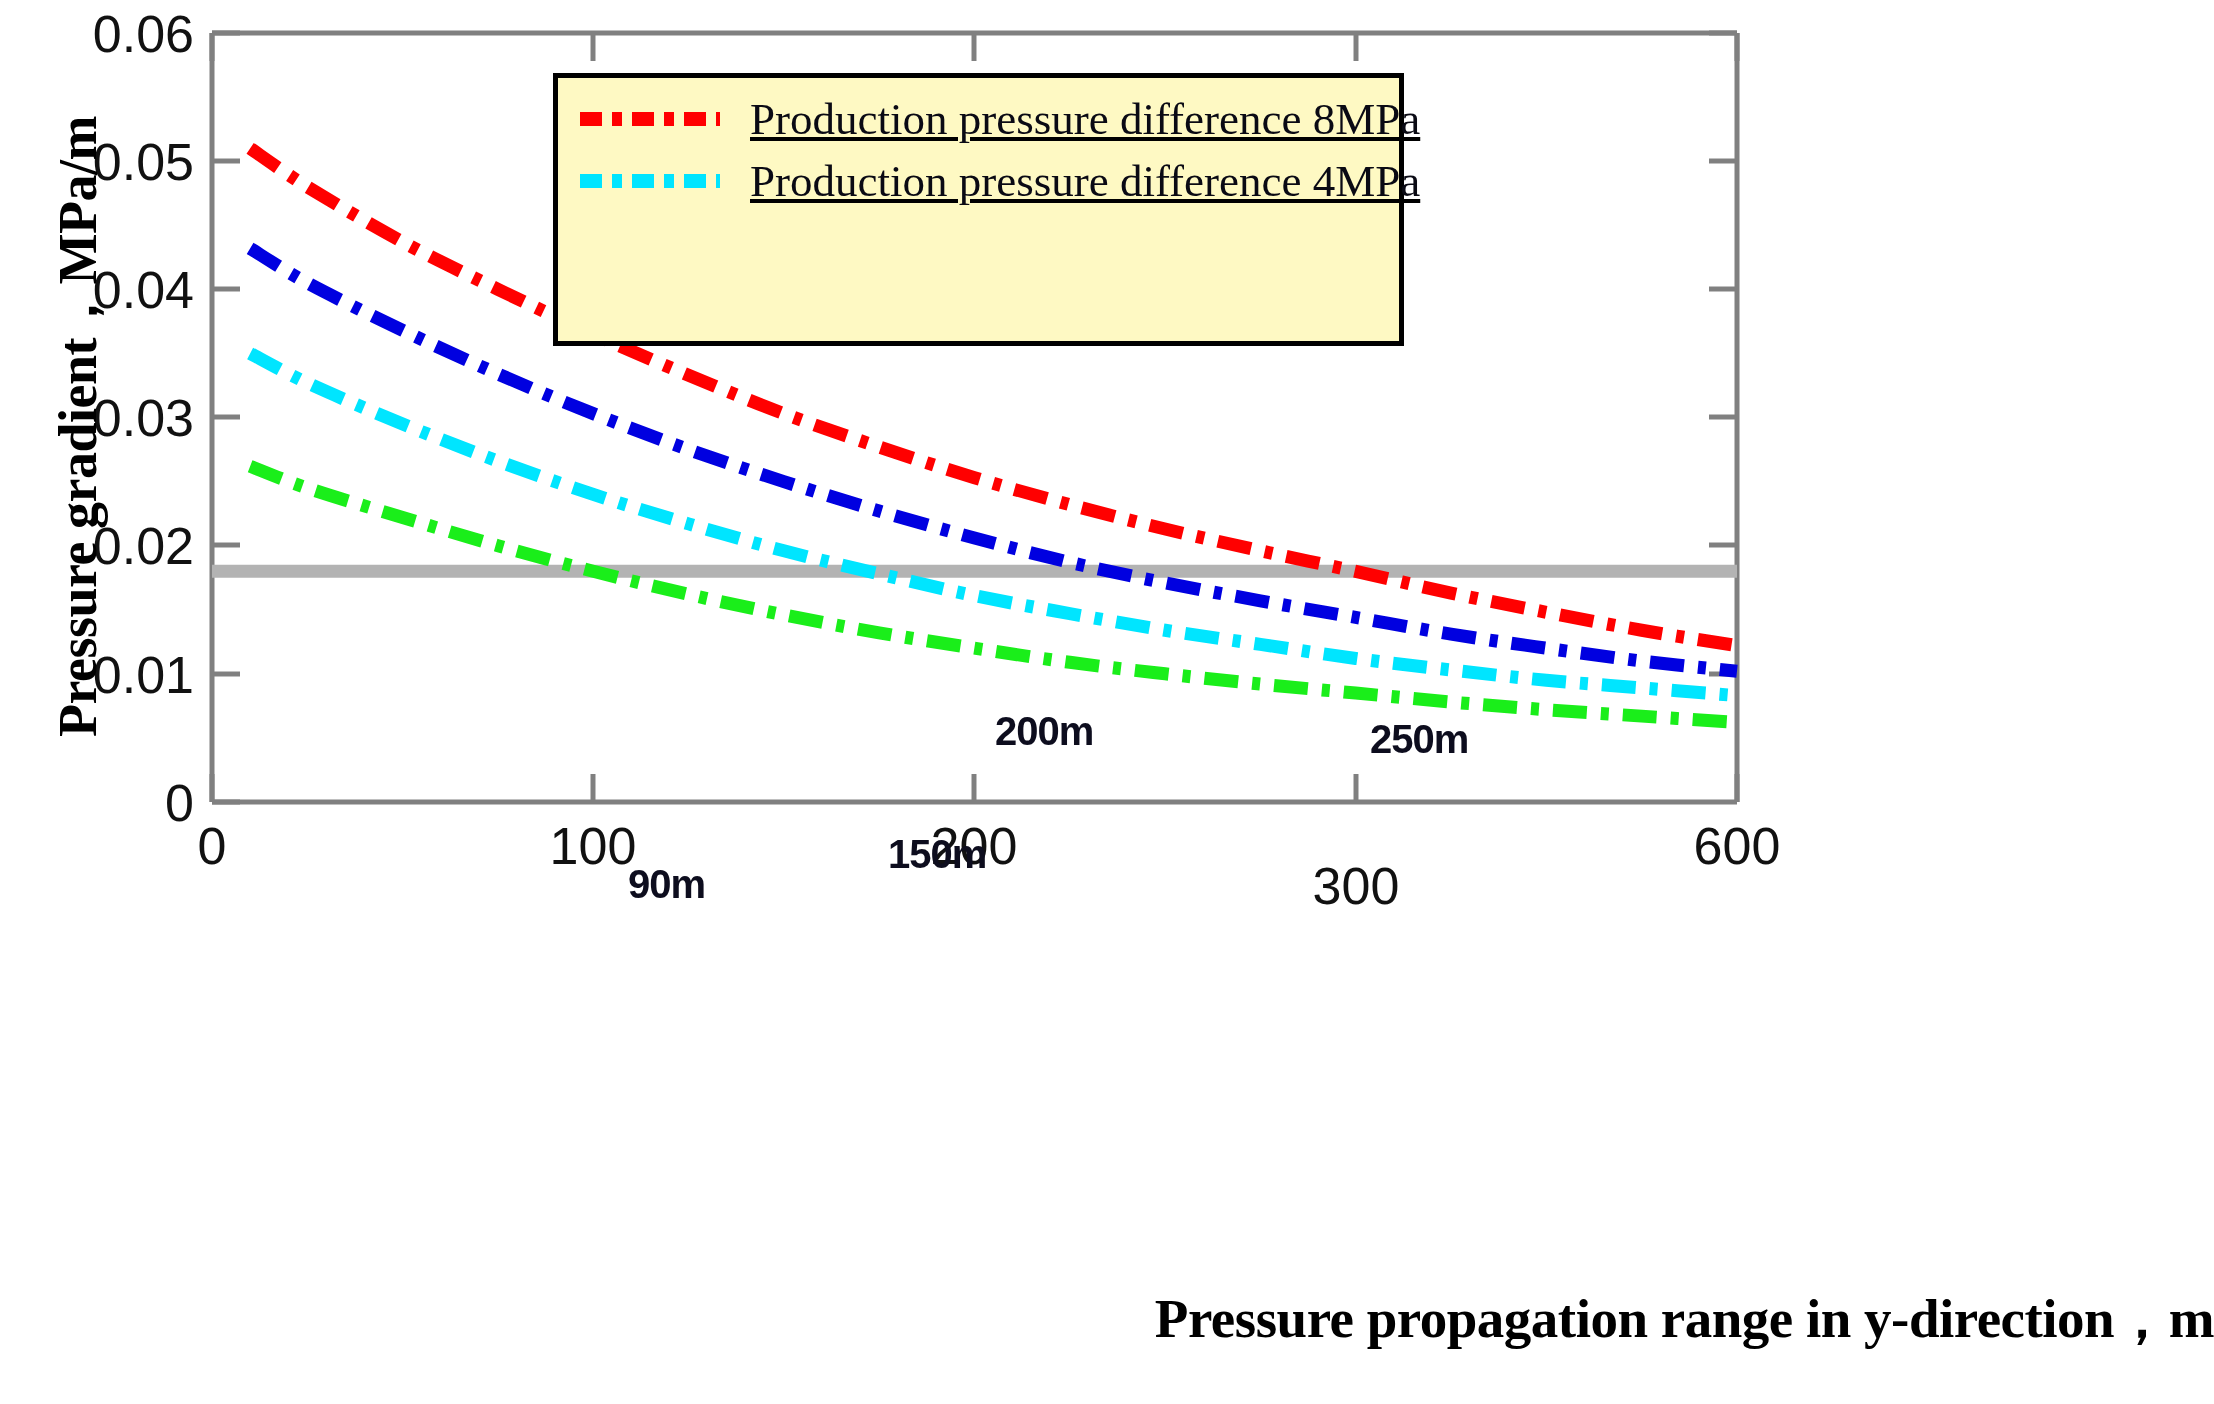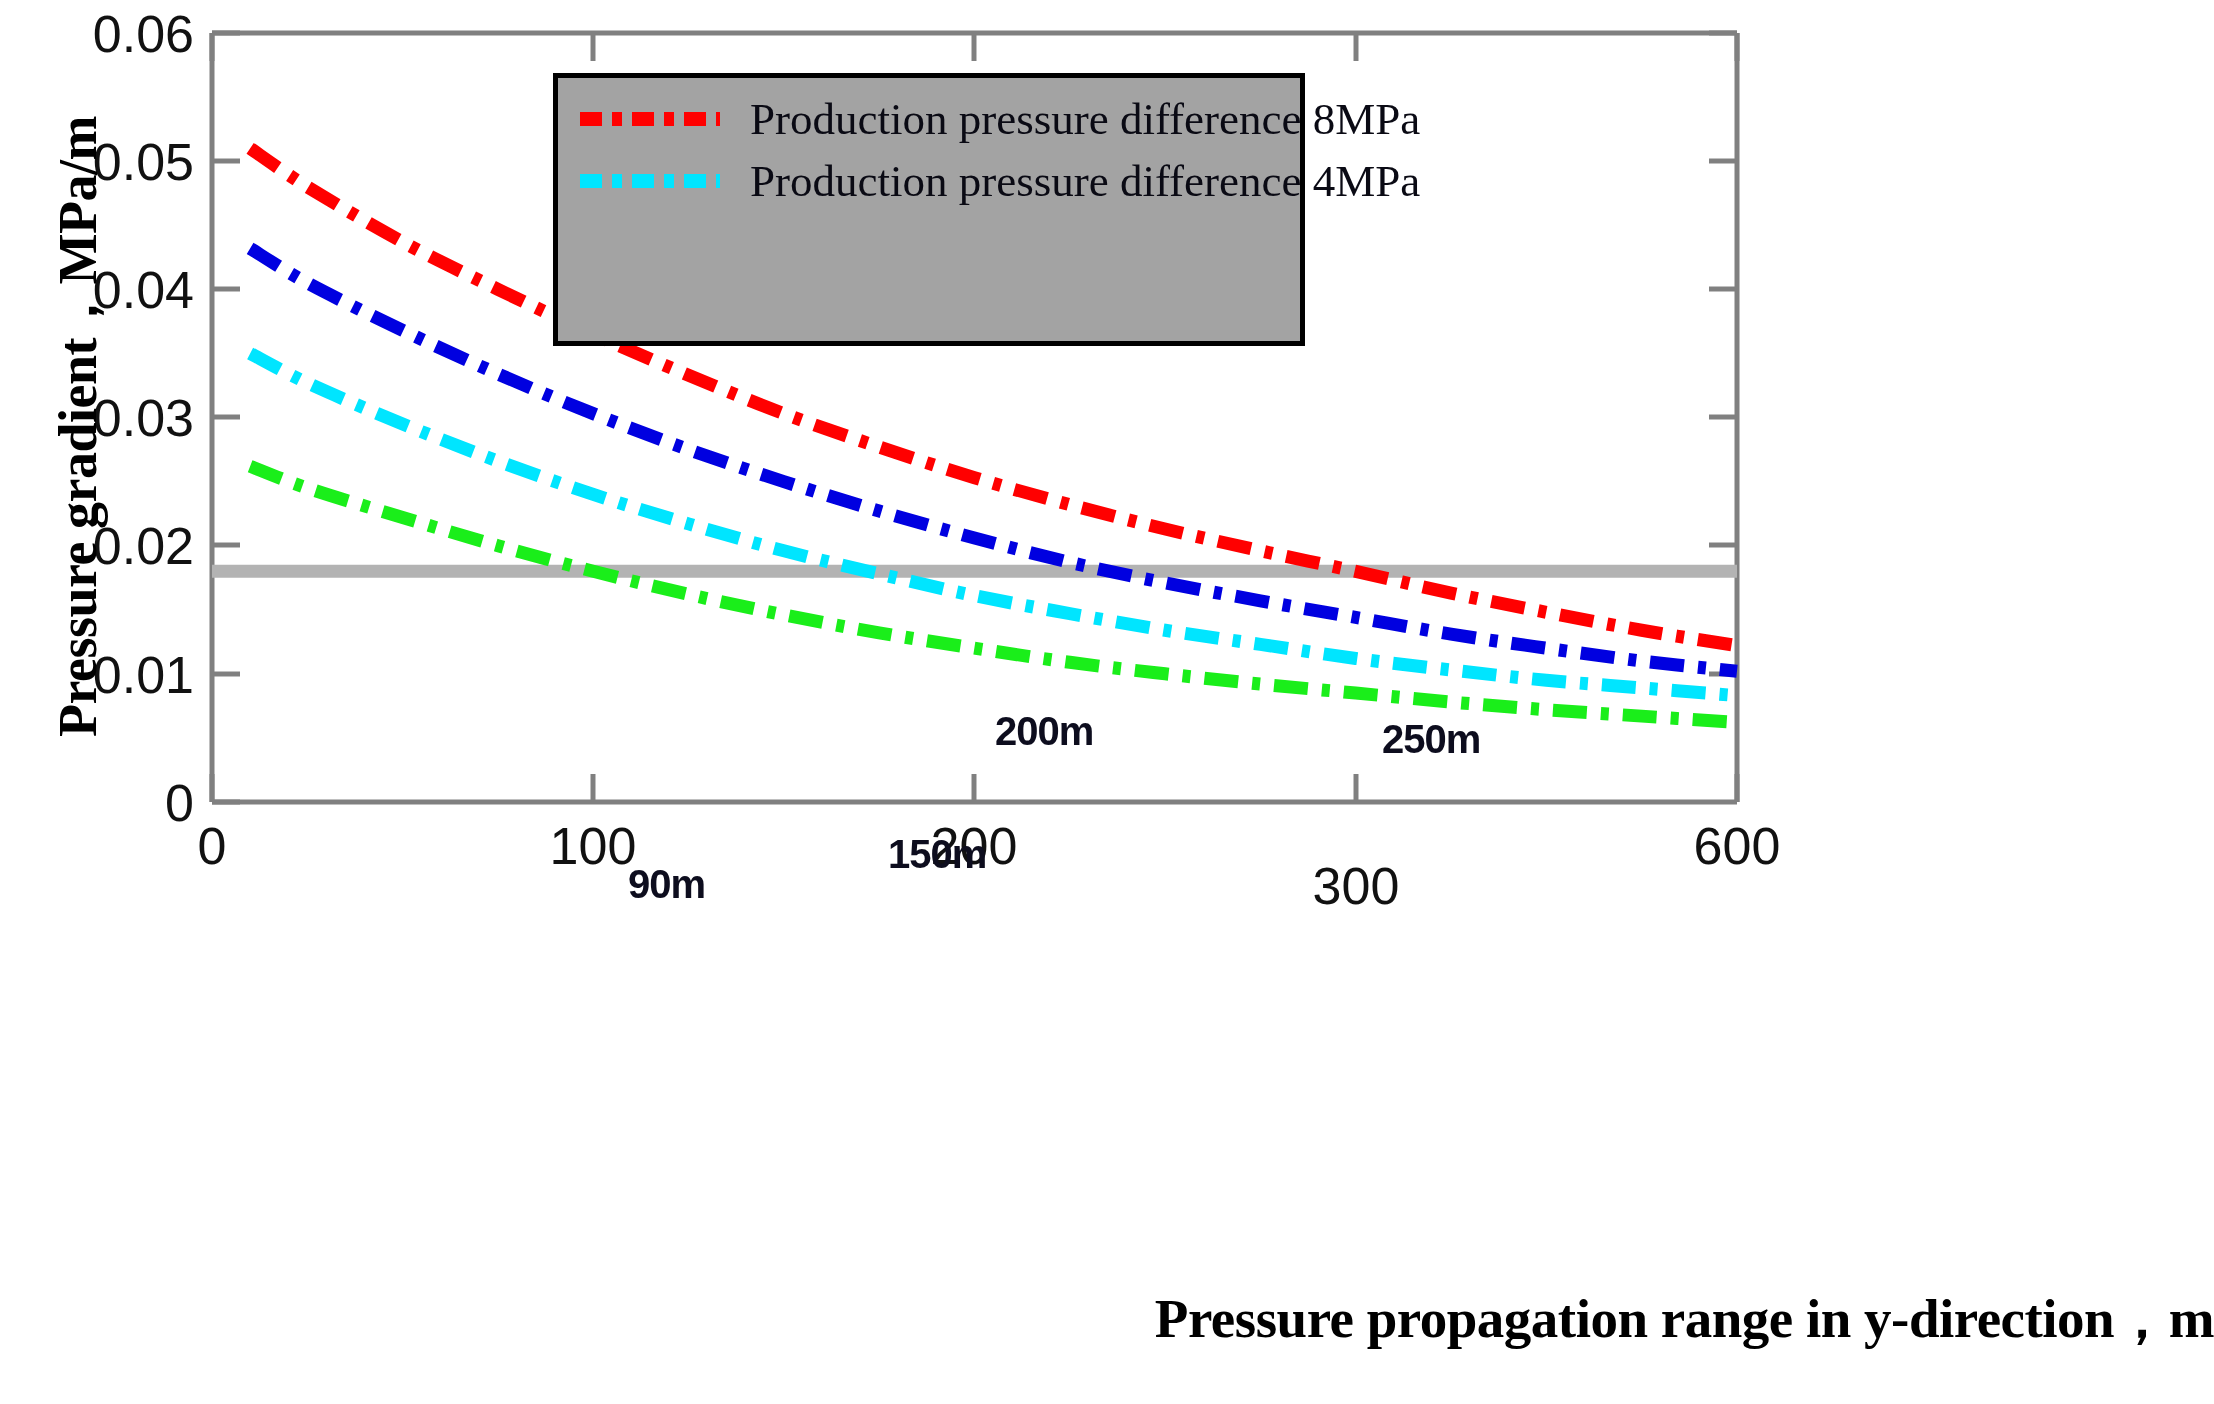--- a/index.html
+++ b/index.html
@@ -63,25 +63,26 @@
     font-size:40px;
     color:#0d0d1e;
     white-space:nowrap;
     letter-spacing:-1px;
   }
 
   
   #legend{
     position:absolute;
     left:553px; top:73px;
-    width:752px; height:273px;
+    width:851px; height:273px;
     border:5px solid #000;
-    background:#a3a3a3;
+    background:#fef9c3;
     box-sizing:border-box;
     padding:10px 0 0 0;
+    text-decoration:underline;
   }
   .legend-row{
     display:flex;
     align-items:center;
     height:62px;
     padding-left:22px;
   }
   .legend-swatch{
     width:140px;height:14px;
     margin-right:30px;
@@ -160,21 +161,21 @@
 
   <div class="xtick" style="left:102px;  top:820px;">0</div>
   <div class="xtick" style="left:483px;  top:820px;">100</div>
   <div class="xtick" style="left:864px;  top:820px;">200</div>
   <div class="xtick" style="left:1246px; top:860px;">300</div>
   <div class="xtick" style="left:1627px; top:820px;">600</div>
 
   <div class="ylabel">Pressure gradient，MPa/m</div>
   <div class="xlabel">Pressure propagation range in y-direction，m</div>
 
-  <div class="annot" style="left:1370px; top:717px;margin-left:12px;">250m</div>
+  <div class="annot" style="left:1370px; top:717px;">250m</div>
   <div class="annot" style="left:995px;  top:709px;">200m</div>
   <div class="annot" style="left:888px;  top:832px;">150m</div>
   <div class="annot" style="left:628px;  top:862px;">90m</div>
 
   <div id="legend">
     <div class="legend-row">
       <span class="legend-swatch" style="background: repeating-linear-gradient(to right, rgb(255, 0, 0) 0px, rgb(255, 0, 0) 22px, transparent 22px, transparent 32px, rgb(255, 0, 0) 32px, rgb(255, 0, 0) 42px, transparent 42px, transparent 52px);"></span>
       <span class="legend-text">Production pressure difference 8MPa</span>
     </div>
     <div class="legend-row">

